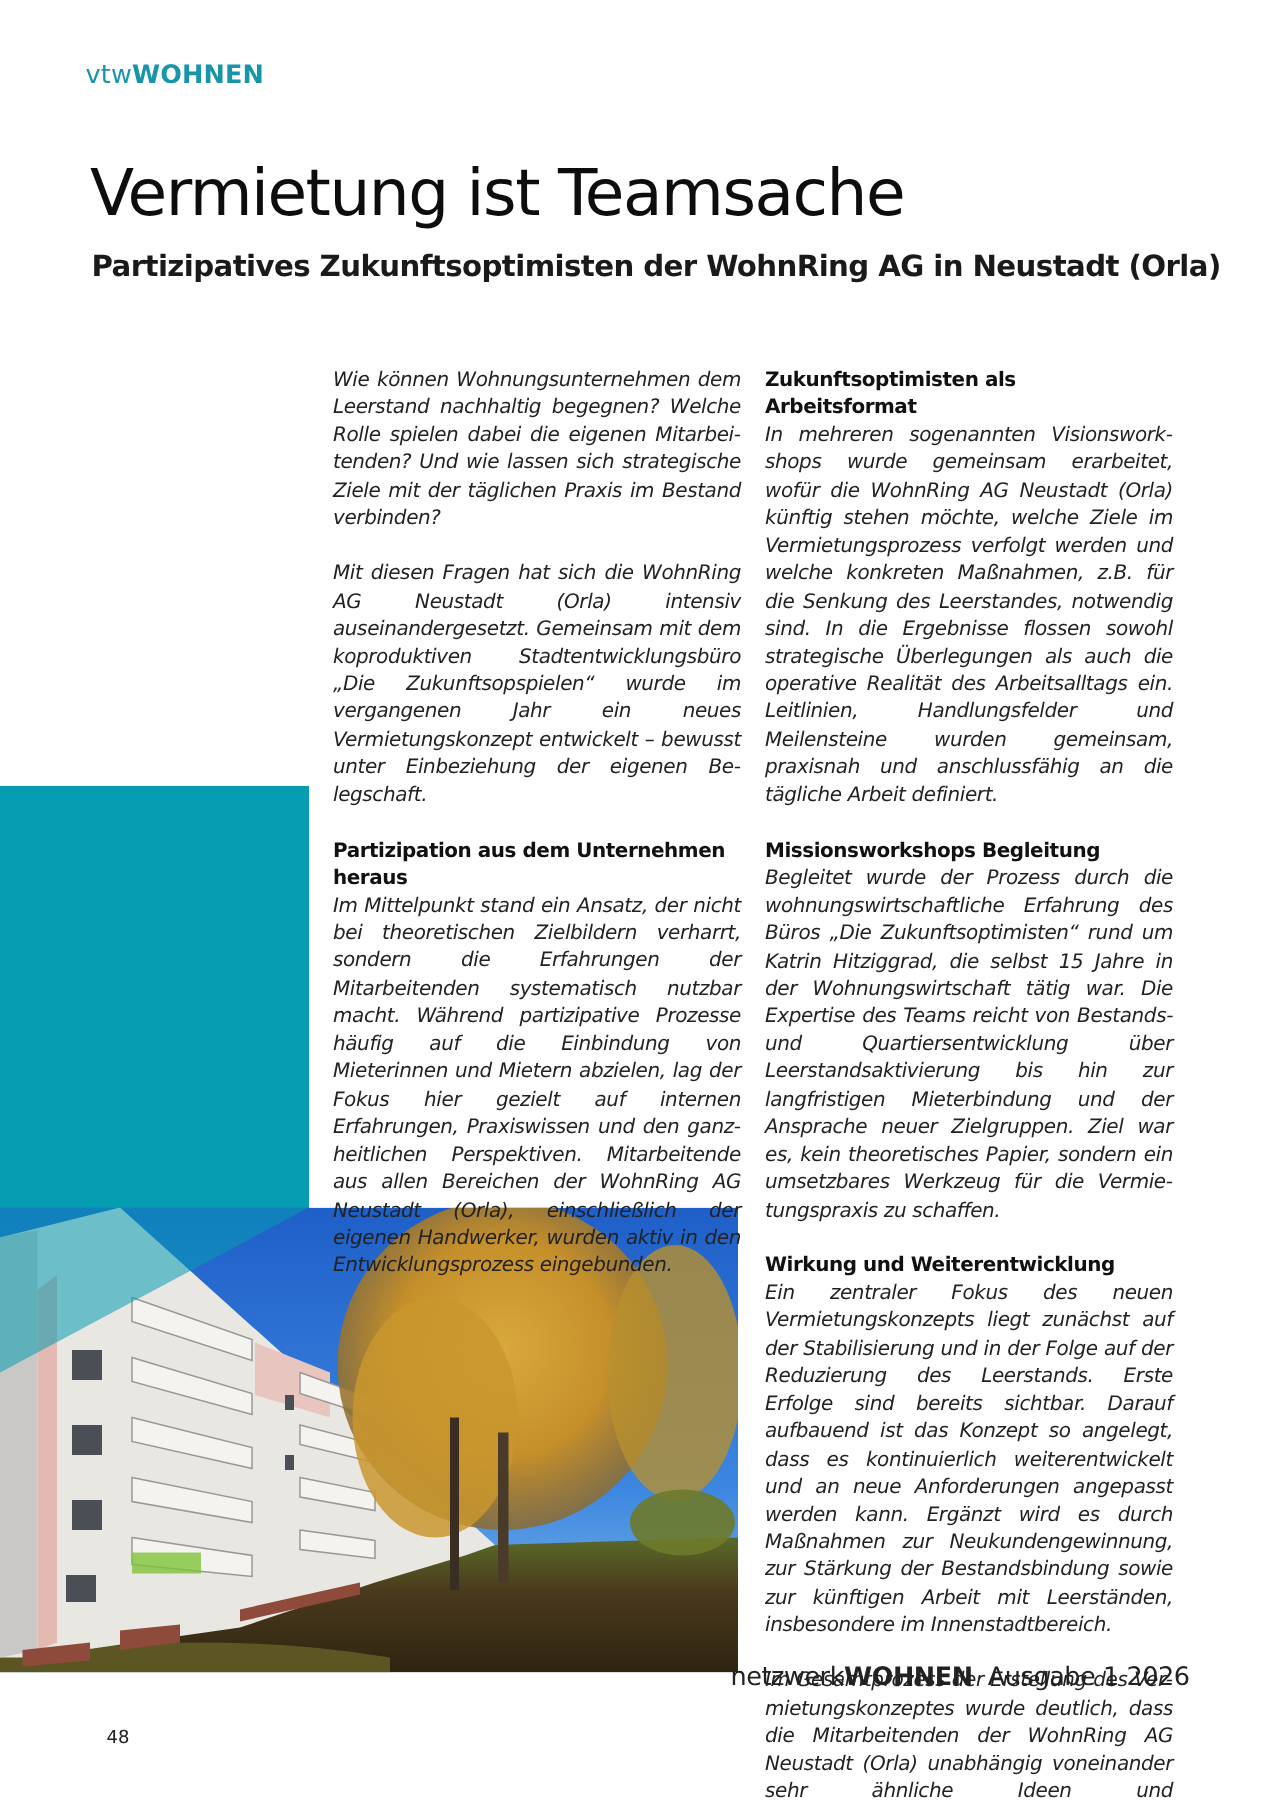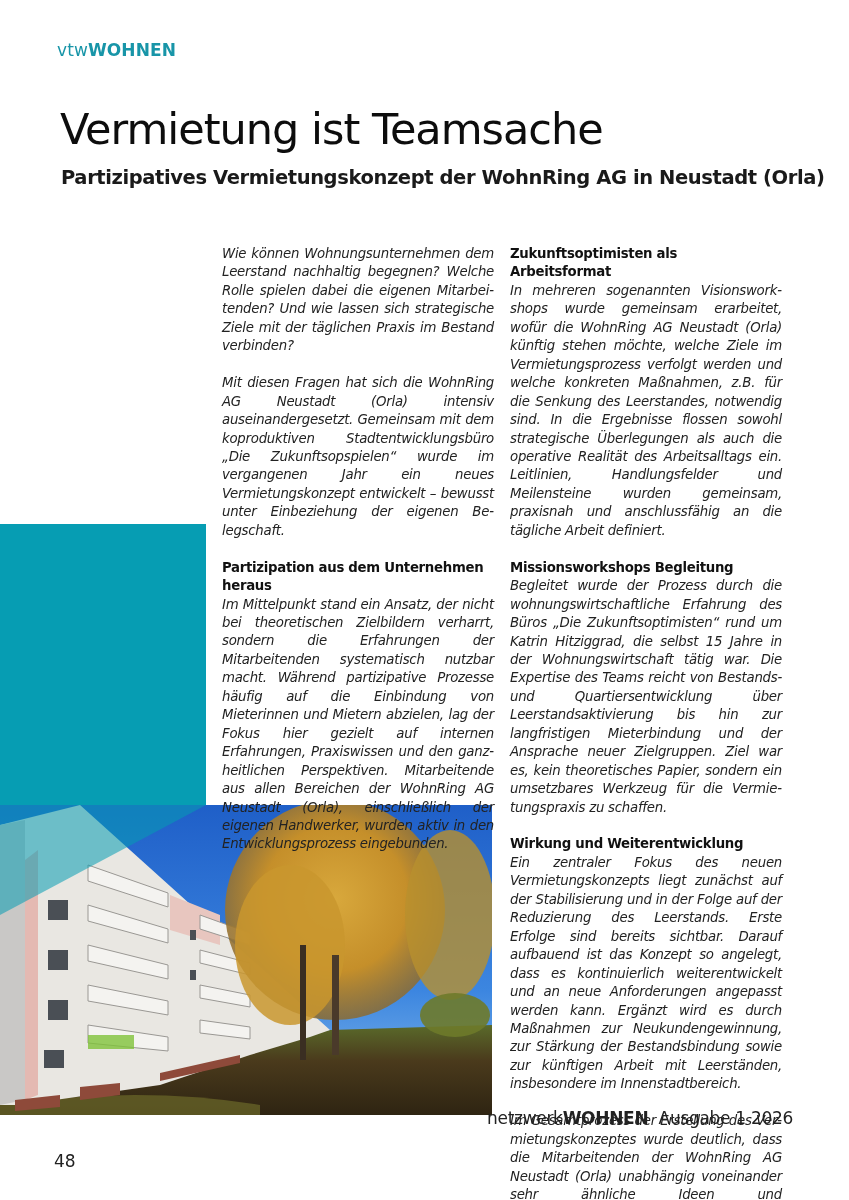--- a/index.html
+++ b/index.html
@@ -18,31 +18,31 @@
   .col2 { left: 510px; }
   .col p { text-align: justify; hyphens: manual; font-style: italic; }
   .col h3 { font-size: 13.3px; font-weight: bold; line-height: 18.45px; color: #111; letter-spacing: -0.3px; }
   .gap { height: 18.45px; }
 
   .teal-block { position: absolute; left: 0; top: 524px; width: 206px; height: 282px; background: #069db3; }
 
   .photo { position: absolute; left: 0; top: 805px; width: 492px; height: 310px; overflow: hidden; }
   .photo svg { display: block; }
 
-  .footer-page { position: absolute; left: 54px; top: 1151px; font-size: 17px; color: #222; }
+  .footer-page { position: absolute; left: 71px; top: 1151px; font-size: 12px; color: #222; }
   .footer-mag { position: absolute; right: 56px; top: 1108px; font-size: 17px; color: #222; letter-spacing: -0.3px; white-space: nowrap; }
   .footer-mag b { font-weight: bold; }
 </style>
 </head>
 <body>
 
 <div class="kicker" style="color: rgb(24, 149, 168);"><span class="light">vtw</span><b>WOHNEN</b></div>
 
 <h1 class="title">Vermietung ist Teamsache</h1>
-<h2 class="subtitle">Partizipatives Vermietungskonzept der WohnRing AG in Neustadt (Orla)</h2>
+<h2 class="subtitle">Partizipatives Zukunftsoptimisten der WohnRing AG in Neustadt (Orla)</h2>
 
 <div class="teal-block"></div>
 
 <div class="photo">
   <svg width="492" height="310" viewBox="0 0 492 310">
     <defs>
       <linearGradient id="sky" x1="0" y1="0" x2="0" y2="1">
         <stop offset="0" stop-color="#1f5fc8"></stop>
         <stop offset="0.6" stop-color="#3c86e0"></stop>
         <stop offset="1" stop-color="#8fc0ea"></stop>

